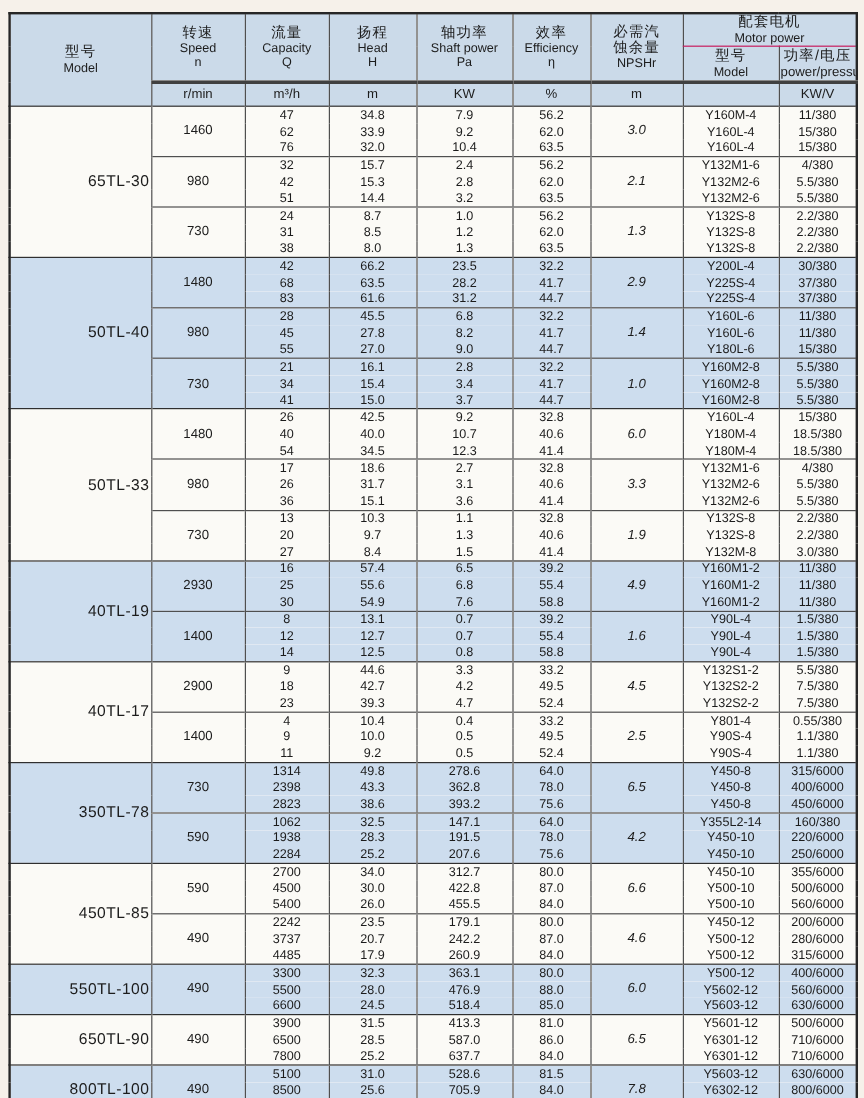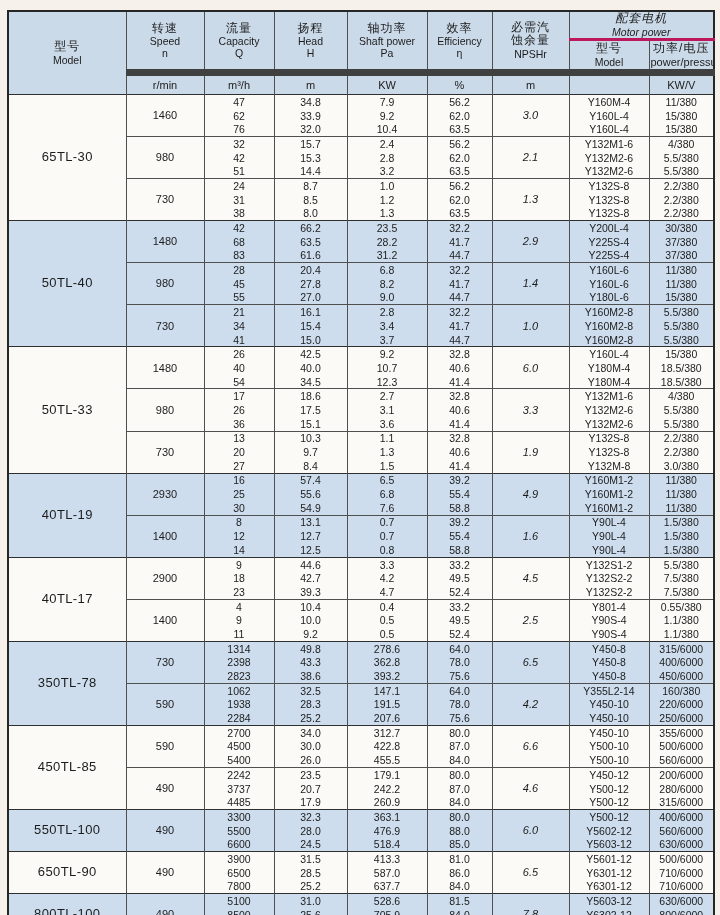--- a/index.html
+++ b/index.html
@@ -42,28 +42,28 @@
     background:#cbdae9;
     font-weight:normal;
     font-size:11px;
   }
   thead .zh{display:block;font-size:12px;letter-spacing:1px;}
   thead .en{display:block;font-size:10.5px;}
   thead .sym{display:block;font-size:10.5px;}
   thead .en-small{display:block;font-size:11px;}
   tr.hdr-top th{height:26px;}
   tr.hdr-sub th{height:28px;}
-  tr.hdr-units th{height:18px;border-top:7px solid #404040;font-size:11px;margin-top:19px;}
-  th.motor-span{border-bottom:3px solid #be185d;font-style:italic;}
+  tr.hdr-units th{height:18px;border-top:3px solid #404040;font-size:11px;margin-top:19px;}
+  th.motor-span{border-bottom:1px solid #be185d;}
   th.no-top{border-top:none;}
   tbody td{height:13.7px;}
   tbody tr.shaded td{background:#cdddee;}
   tbody tr.block-start td{border-top:1.5px solid #2f2f2f;}
   tbody tr.group-start td{border-top:1px solid #4f4f4f;}
-  td.model-cell{font-size:13px;letter-spacing:0.4px;}
+  td.model-cell{font-size:13px;letter-spacing:0.4px;text-align:right;}
   td.speed-cell{font-size:11px;}
   td.npshr-cell{font-size:11px;font-style:italic;}
 </style>
 </head>
 <body>
 
 <div class="sheet">
   <table class="spec">
     <colgroup>
       <col class="c-model">
@@ -241,21 +241,21 @@
           <td>83</td>
           <td>61.6</td>
           <td>31.2</td>
           <td>44.7</td>
           <td class="motor-cell">Y225S-4</td>
           <td>37/380</td>
         </tr>
         <tr class="shaded group-start">
           <td rowspan="3" class="speed-cell">980</td>
           <td>28</td>
-          <td>20.4</td>
+          <td>45.5</td>
           <td>6.8</td>
           <td>32.2</td>
           <td rowspan="3" class="npshr-cell">1.4</td>
           <td class="motor-cell">Y160L-6</td>
           <td>11/380</td>
         </tr>
         <tr class="shaded">
           <td>45</td>
           <td>27.8</td>
           <td>8.2</td>
@@ -329,21 +329,21 @@
           <td>17</td>
           <td>18.6</td>
           <td>2.7</td>
           <td>32.8</td>
           <td rowspan="3" class="npshr-cell">3.3</td>
           <td class="motor-cell">Y132M1-6</td>
           <td>4/380</td>
         </tr>
         <tr>
           <td>26</td>
-          <td>17.5</td>
+          <td>31.7</td>
           <td>3.1</td>
           <td>40.6</td>
           <td class="motor-cell">Y132M2-6</td>
           <td>5.5/380</td>
         </tr>
         <tr>
           <td>36</td>
           <td>15.1</td>
           <td>3.6</td>
           <td>41.4</td>

